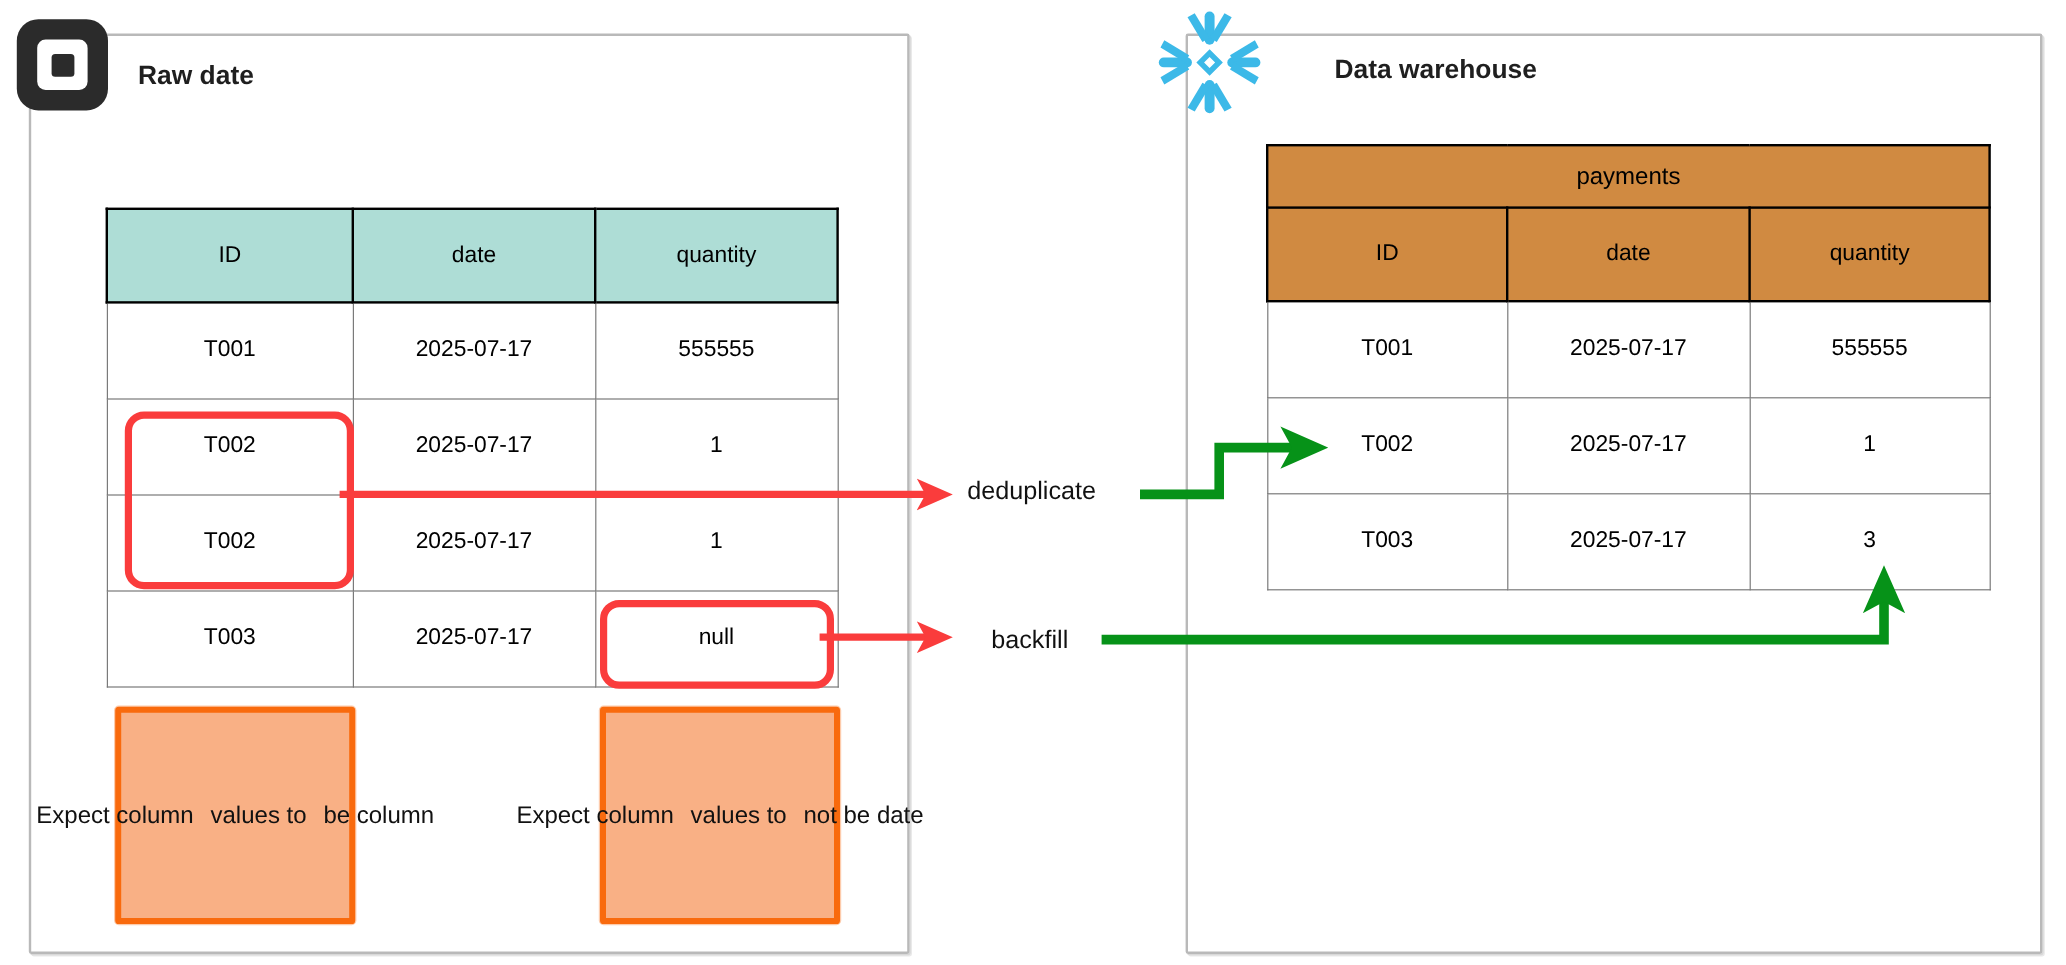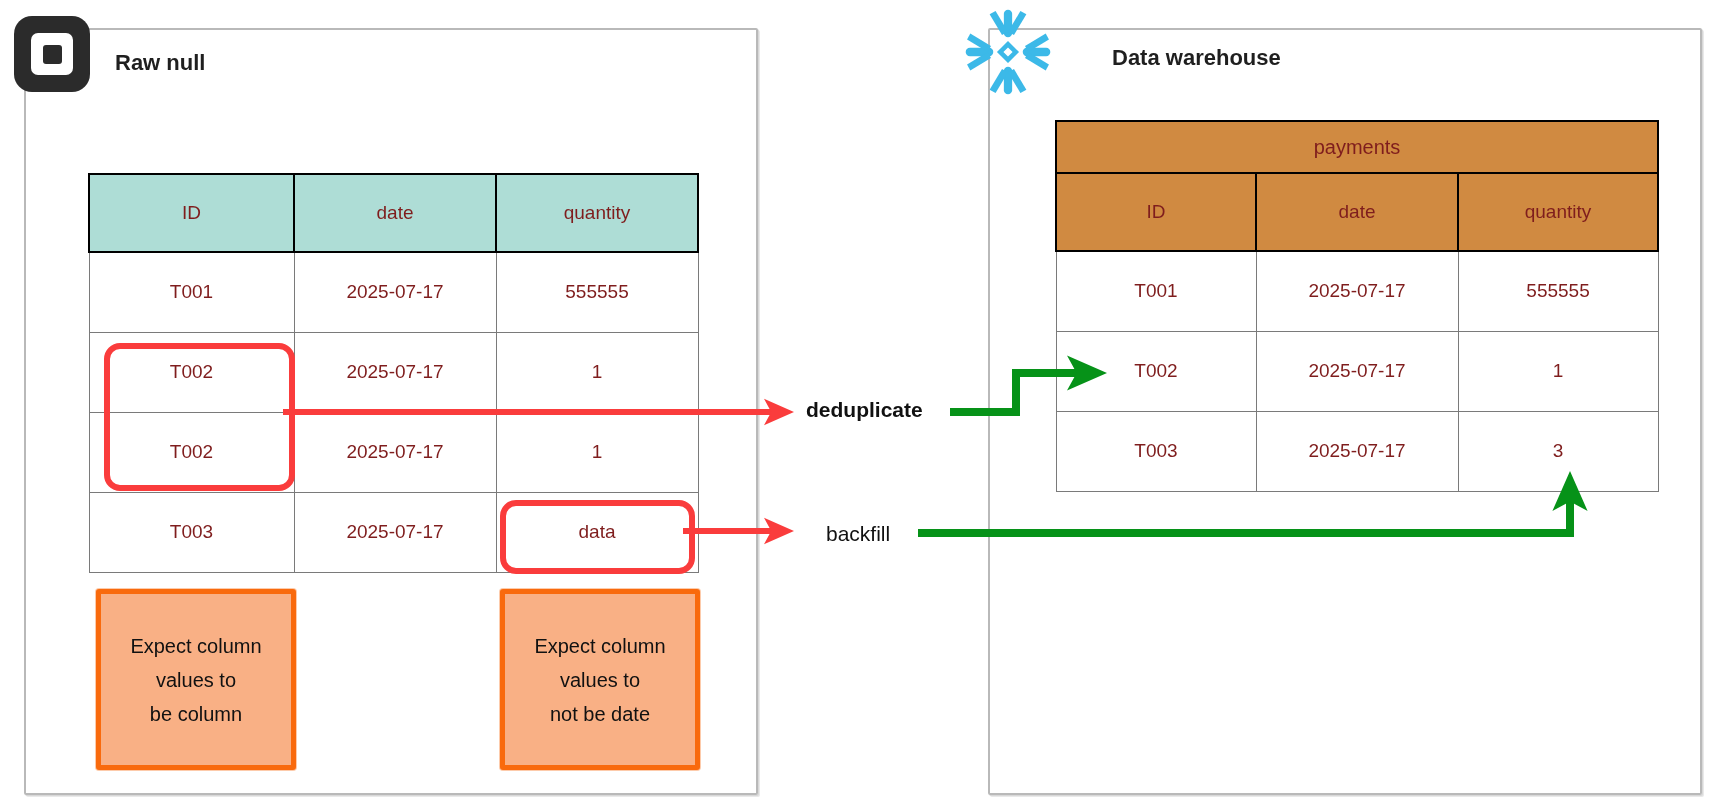--- a/index.html
+++ b/index.html
@@ -67,21 +67,21 @@
   .dtable {
     position: absolute;
     border-collapse: collapse;
     table-layout: fixed;
     background: #ffffff;
   }
   .dtable td, .dtable th {
     border: 1px solid #7a7a7a;
     text-align: center;
     font-size: 19px;
-    color: #7f1d1d;
+    color: #000000;
     font-weight: normal;
     padding: 12px;
     height: 80px;
     box-sizing: border-box;
   }
   .dtable thead th {
     font-weight: normal;
     border-color: #000000;
     border-width: 2px;
   }
@@ -115,40 +115,40 @@
   #hl-dupes { left: 104px; top: 343px; width: 179px; height: 136px; }
   #hl-null  { left: 500px; top: 500px; width: 183px; height: 62px; }
 
   
   .sticky {
     position: absolute;
     background: #f9b085;
     border: 5px solid #f96a0d;
     border-radius: 3px;
     display: flex;
-    flex-direction: column;
+    flex-direction: row;
     align-items: center;
     justify-content: center;
     gap: 14px;
     font-size: 20px;
     color: #111111;
     box-shadow: 0 0 0 1px rgba(249,106,13,0.35);
   }
   #note-unique  { left: 96px;  top: 589px; width: 190px; height: 171px; }
   #note-notnull { left: 500px; top: 589px; width: 190px; height: 171px; }
   .sticky .ln { line-height: 1; white-space: nowrap; }
 
   
   .flow-label {
     position: absolute;
     font-size: 21px;
     color: #111111;
     white-space: nowrap;
   }
-  #label-dedup    { left: 806px; top: 398px; font-weight: bold; }
+  #label-dedup    { left: 806px; top: 398px; }
   #label-backfill { left: 826px; top: 522px; text-align: right; }
 
   
   #arrows {
     position: absolute;
     left: 0; top: 0;
     width: 1722px; height: 804px;
     pointer-events: none;
   }
 </style>
@@ -156,21 +156,21 @@
 <body>
 
 <div class="panel" id="panel-raw"></div>
 
 <div id="square-logo">
   <div class="ring">
     <div class="dot"></div>
   </div>
 </div>
 
-<div class="panel-title" id="title-raw">Raw null</div>
+<div class="panel-title" id="title-raw">Raw date</div>
 
 <table class="dtable" id="table-raw">
   <colgroup>
       <col class="c-id">
       <col class="c-dt">
       <col class="c-qty">
     </colgroup>
   <thead>
     <tr>
       <th>ID</th>
@@ -190,21 +190,21 @@
       <td>1</td>
     </tr>
     <tr>
       <td>T002</td>
       <td>2025-07-17</td>
       <td>1</td>
     </tr>
     <tr>
       <td>T003</td>
       <td>2025-07-17</td>
-      <td>data</td>
+      <td>null</td>
     </tr>
   </tbody>
 </table>
 
 <div class="hl-red" id="hl-dupes"></div>
 <div class="hl-red" id="hl-null"></div>
 
 <div class="sticky" id="note-unique">
   <span class="ln">Expect column</span>
   <span class="ln">values to</span>

